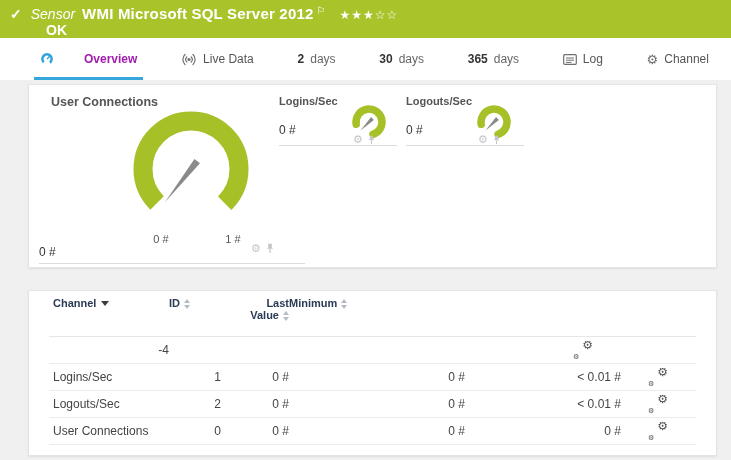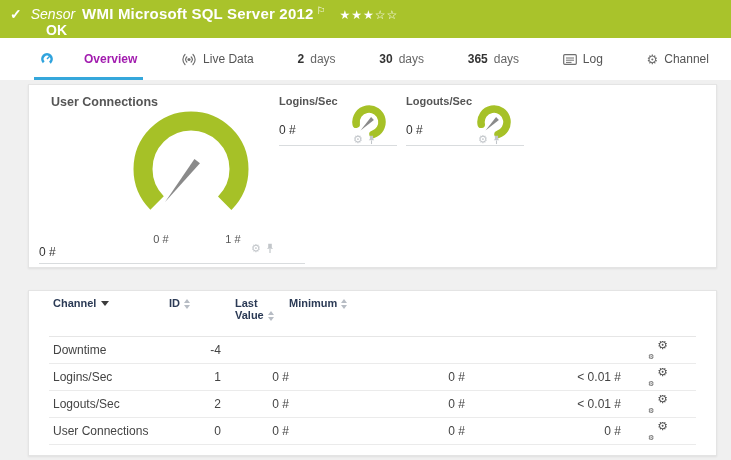--- a/index.html
+++ b/index.html
@@ -55,21 +55,21 @@
   .mi-logouts { left:449px; top:49px; }
   .ul-logouts { left:377px; top:60px; width:118px; }
 
   
   .table-panel { margin-top:22px; height:166px; overflow:hidden; padding:0 20px; }
   .thead, .trow { display:grid; grid-template-columns:120px 52px 68px 176px 156px 1fr; align-items:center; }
   .thead { padding:6px 0 6px 0; border-bottom:1px solid #e6e6e6; font-size:11px; font-weight:bold; color:#2b3a55; min-height:46px; align-items:start; }
   .th { display:block; }
   .th-channel { padding-left:4px; text-align:left; }
   .th-id, .th-min, .th-max { }
-  .th-last { text-align:left; padding-left:14px; }
+  .th-last { text-align:right; padding-left:14px; }
   .trow { height:27px; border-bottom:1px solid #ebebeb; font-size:12px; color:#444; }
   .cell { white-space:nowrap; overflow:hidden; }
   .c-channel { padding-left:4px; }
   .c-id, .c-last, .c-min, .c-max { text-align:right; }
   .c-gear { position:relative; height:18px; justify-self:end; width:20px; margin-right:28px; color:#555; }
   .gbig { position:absolute; right:0; top:-2px; font-size:12px; line-height:1; }
   .gsmall { position:absolute; left:0; bottom:-1px; font-size:7px; line-height:1; }
 
   .caret-down { display:inline-block; width:0; height:0; border-left:4px solid transparent; border-right:4px solid transparent; border-top:5px solid #3c3c3c; margin-left:5px; vertical-align:1px; }
   .sort { display:inline-flex; flex-direction:column; gap:2px; margin-left:4px; vertical-align:middle; }
@@ -212,21 +212,20 @@
             <i class="down"></i>
           </span></div>
       <div class="th th-min"><span>Minimum</span><span class="sort">
             <i class="up"></i>
             <i class="down"></i>
           </span></div>
       <div class="th"></div>
     </div>
     <div id="channel-rows">
         <div class="trow">
-          <div class="cell c-channel">Downtime</div>
           <div class="cell c-id">-4</div>
           <div class="cell c-last"></div>
           <div class="cell c-min"></div>
           <div class="cell c-max"></div>
           <div class="cell c-gear">
             <span class="gbig">⚙</span>
             <span class="gsmall">⚙</span>
           </div>
         </div>
         <div class="trow">

